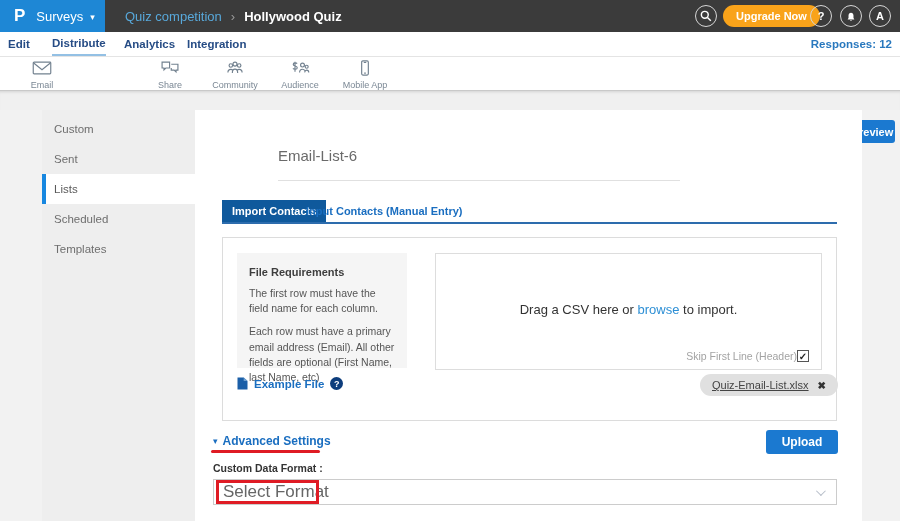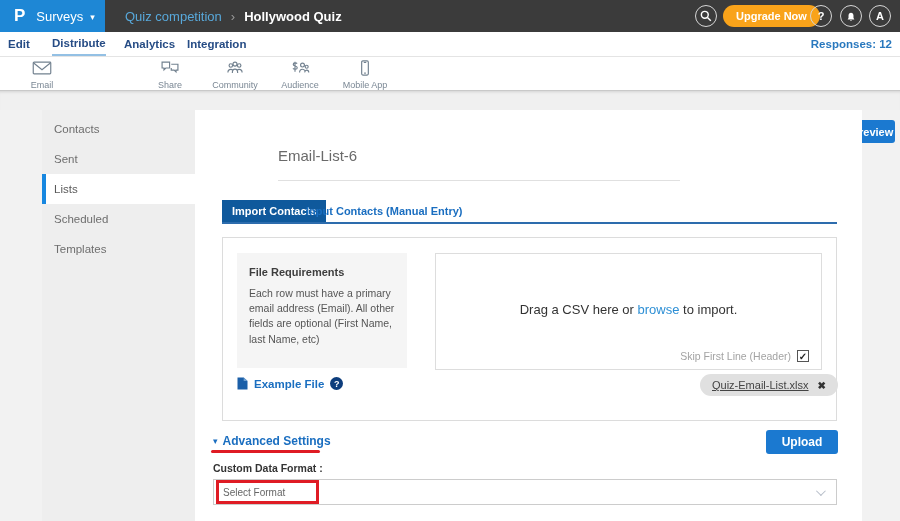--- a/index.html
+++ b/index.html
@@ -79,21 +79,21 @@
   .filereq p { font-size:10.5px; color:#555; line-height:1.45; margin-bottom:8px; }
 
   .example-row { position:absolute; left:237px; top:377px; display:flex; align-items:center; gap:6px; }
   .example-link { font-size:11.5px; font-weight:bold; color:#1a6ec0; cursor:pointer; }
   .help-dot { width:13px; height:13px; border-radius:50%; background:#0d3d7c; color:#fff; font-size:9px;
     font-weight:bold; display:flex; align-items:center; justify-content:center; cursor:pointer; }
 
   .dropzone { position:absolute; left:435px; top:253px; width:387px; height:117px; border:1px solid #ddd; background:#fff; }
   .drop-text { position:absolute; left:0; top:48px; width:100%; text-align:center; font-size:13px; color:#333; }
   .browse-link { color:#2d8fd5; cursor:pointer; }
-  .skip-row { position:absolute; right:12px; bottom:7px; display:flex; align-items:flex-end; gap:6px; }
+  .skip-row { position:absolute; right:12px; bottom:7px; display:flex; align-items:flex-end; }
   .skip-label { font-size:10.5px; color:#a3a3a3; }
   .checkbox { width:12px; height:12px; border:1px solid #555; background:#fff; color:#222; font-size:10px;
     font-weight:bold; line-height:11px; text-align:center; cursor:pointer; }
 
   .file-chip { position:absolute; left:700px; top:374px; height:22px; padding:0 12px; background:#e0e0e0;
     border-radius:12px; display:flex; align-items:center; gap:9px; }
   .chip-name { font-size:11px; color:#444;text-decoration:underline; }
   .chip-x { font-size:10px; font-weight:bold; color:#333; cursor:pointer; }
 
   .advanced-row { position:absolute; left:213px; top:434px; display:flex; align-items:center; gap:5px; cursor:pointer; }
@@ -101,21 +101,21 @@
   .adv-label { color:#1a6ec0; font-size:12px; font-weight:bold; }
   .red-underline { position:absolute; left:211px; top:450px; width:109px; height:3px; background:#df1b24; border-radius:2px; }
 
   .upload-btn { position:absolute; left:766px; top:430px; width:72px; height:24px; background:#1b79d0;
     border-radius:3px; color:#fff; font-size:12px; font-weight:bold; display:flex; align-items:center;
     justify-content:center; cursor:pointer; }
 
   .cdf-label { position:absolute; left:213px; top:462px; font-size:10.5px; font-weight:bold; color:#333; }
   .select-box { position:absolute; left:213px; top:479px; width:624px; height:26px; border:1px solid #ccc;
     background:#fff; display:flex; align-items:center; cursor:pointer; }
-  .select-text { font-size:10px; color:#666; padding-left:9px; }
+  .select-text { font-size:17px; color:#666; padding-left:9px; }
   .select-chevron { position:absolute; right:13px; top:9px; width:7px; height:7px; border-right:1.5px solid #b7bec9;
     border-bottom:1.5px solid #b7bec9; transform:rotate(45deg) translateY(-2px); }
   .red-rect { position:absolute; left:216px; top:480px; width:103px; height:24px; border:3px solid #df1b24; }
 </style>
 </head>
 <body>
 
 <div class="topbar">
   <div class="logo-area">
     <span class="logo-p">P</span>
@@ -222,21 +222,21 @@
     </svg>
     <span>Preview</span>
   </div>
 </div>
 
 <div class="gray-band"></div>
 
 <div class="sidebar">
   <div class="sidebar-pad"></div>
   <div class="side-item">
-      <span>Contacts</span>
+      <span>Custom</span>
     </div>
   <div class="side-item">
       <span>Sent</span>
     </div>
   <div class="side-item active">
       <span>Lists</span>
     </div>
   <div class="side-item">
       <span>Scheduled</span>
     </div>
@@ -255,20 +255,21 @@
 </div>
 <div class="tab-inactive">
   <span>Input Contacts (Manual Entry)</span>
 </div>
 <div class="tab-underline"></div>
 
 <div class="outer-box"></div>
 
 <div class="filereq">
   <div class="filereq-title">File Requirements</div>
+  <p>The first row must have the field name for each column.</p>
   <p>Each row must have a primary email address (Email). All other fields are optional (First Name, last Name, etc)</p>
 </div>
 
 <div class="example-row">
   <svg width="11" height="13" viewBox="0 0 11 13">
     <path d="M0.5 0.5h6.2L10.5 4v8.5H0.5z" fill="#1b5fa8"></path>
     <path d="M6.7 0.5L10.5 4H6.7z" fill="#6d9fd0"></path>
   </svg>
   <span class="example-link">Example File</span>
   <span class="help-dot">?</span>

